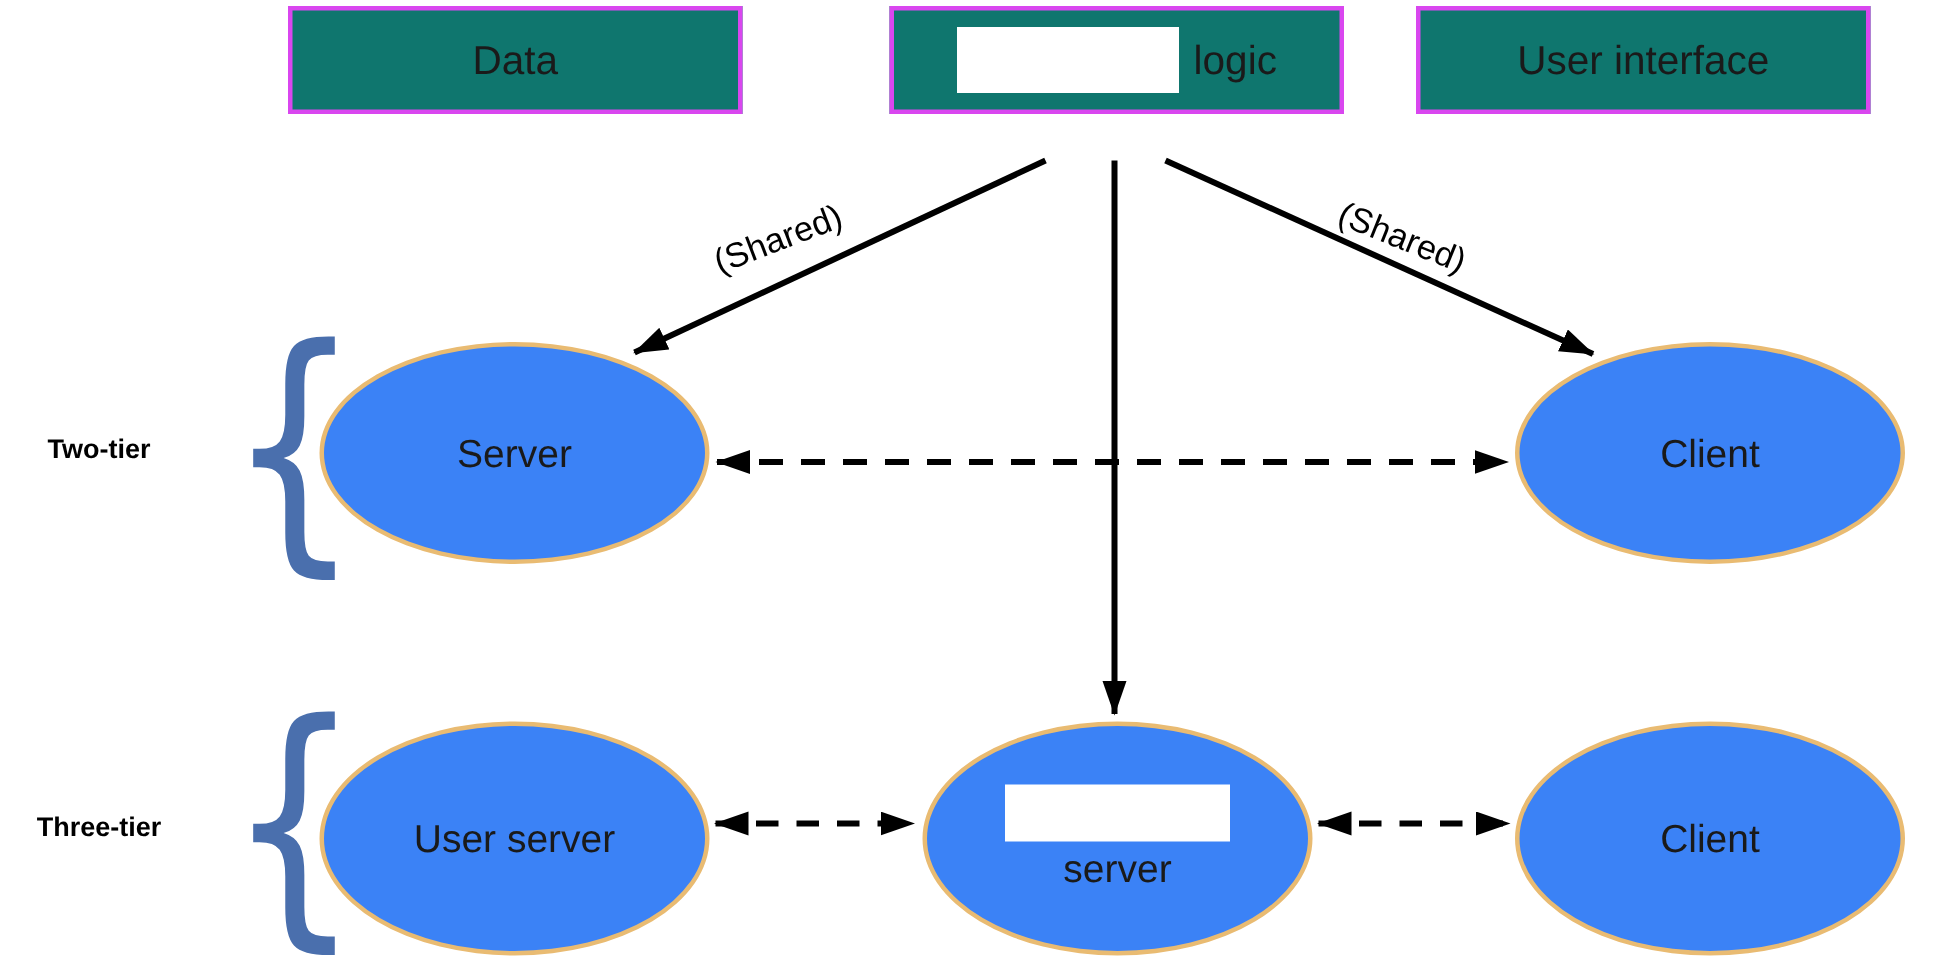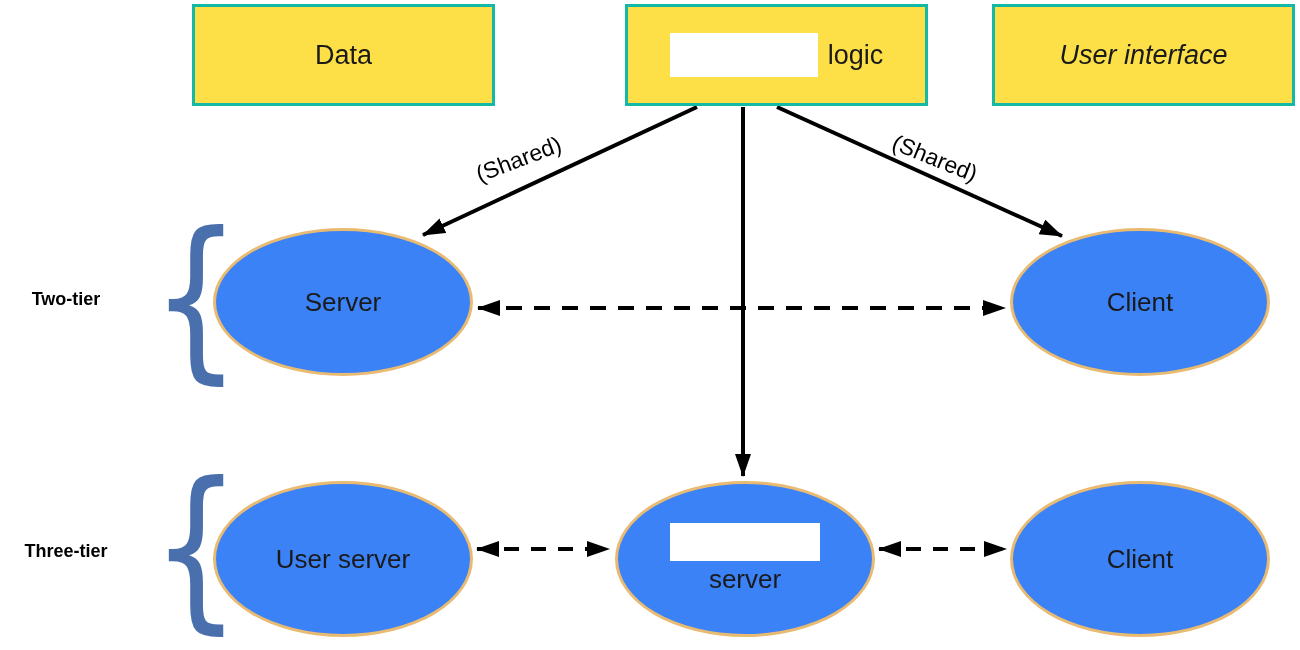--- a/index.html
+++ b/index.html
@@ -3,28 +3,28 @@
 <meta charset="utf-8">
 <style>
   html,body { margin:0; padding:0; background:#ffffff; }
   .canvas {
     position:relative; width:1300px; height:650px; background:#ffffff;
     font-family:"Liberation Sans", sans-serif; color:#1a1a1a; overflow:hidden;
   }
   svg.connectors { position:absolute; left:0; top:0; width:1300px; height:650px; }
 
   .layer-box {
-    position:absolute; top:4px; width:303px; height:102px;
-    background:#fde047; border:3px solid #14b8a6; box-sizing:border-box;
+    position:absolute; top:4px; width:303px; height:72px;
+    background:#0f766e; border:3px solid #d946ef; box-sizing:border-box;
     display:flex; align-items:center; justify-content:center;
     font-size:27px;
   }
   #box-data  { left:192px; }
-  #box-logic { left:625px; }
-  #box-ui    { left:992px;font-style:italic; }
+  #box-logic { left:593px; }
+  #box-ui    { left:944px; }
 
   .blank { background:#ffffff; display:inline-block; }
   .blank-logic { width:148px; height:44px; margin-right:10px; }
 
   .ellipse {
     position:absolute; box-sizing:border-box;
     background:#3b82f6; border:3px solid #e9bb72; border-radius:50%;
     display:flex; flex-direction:column; align-items:center; justify-content:center;
     font-size:26px;
   }

